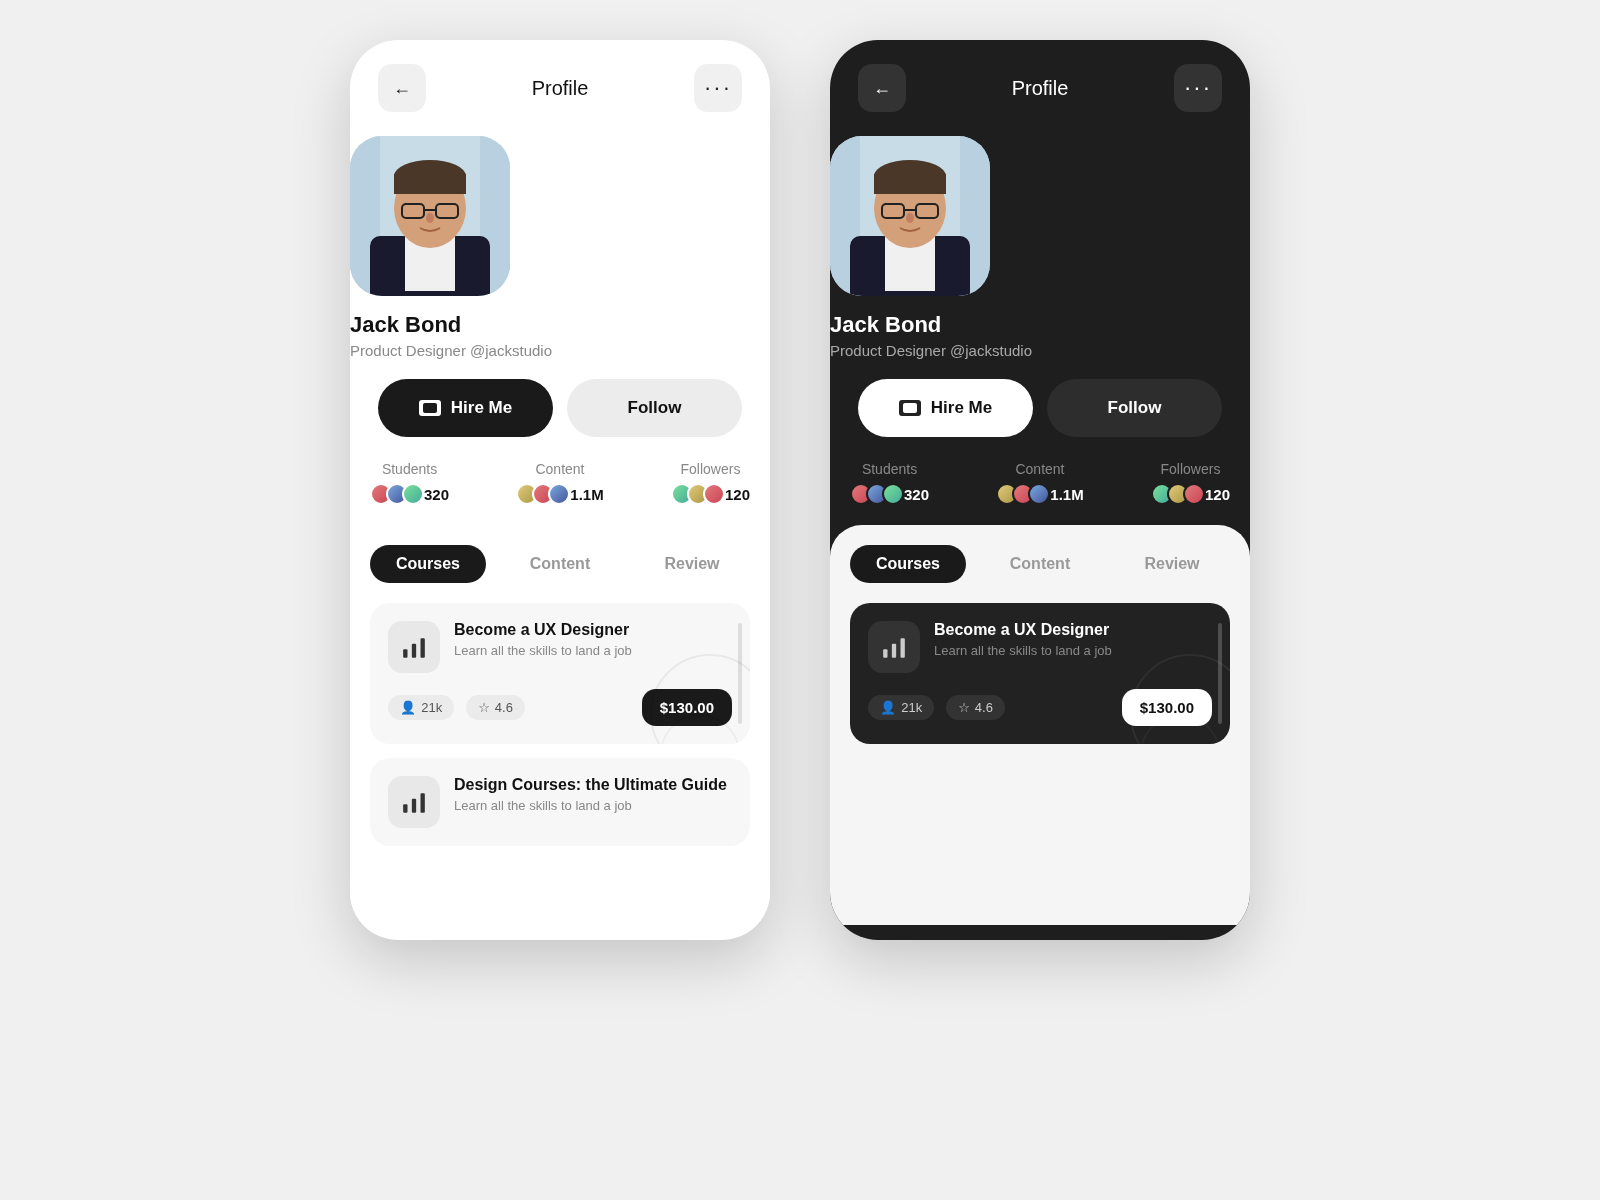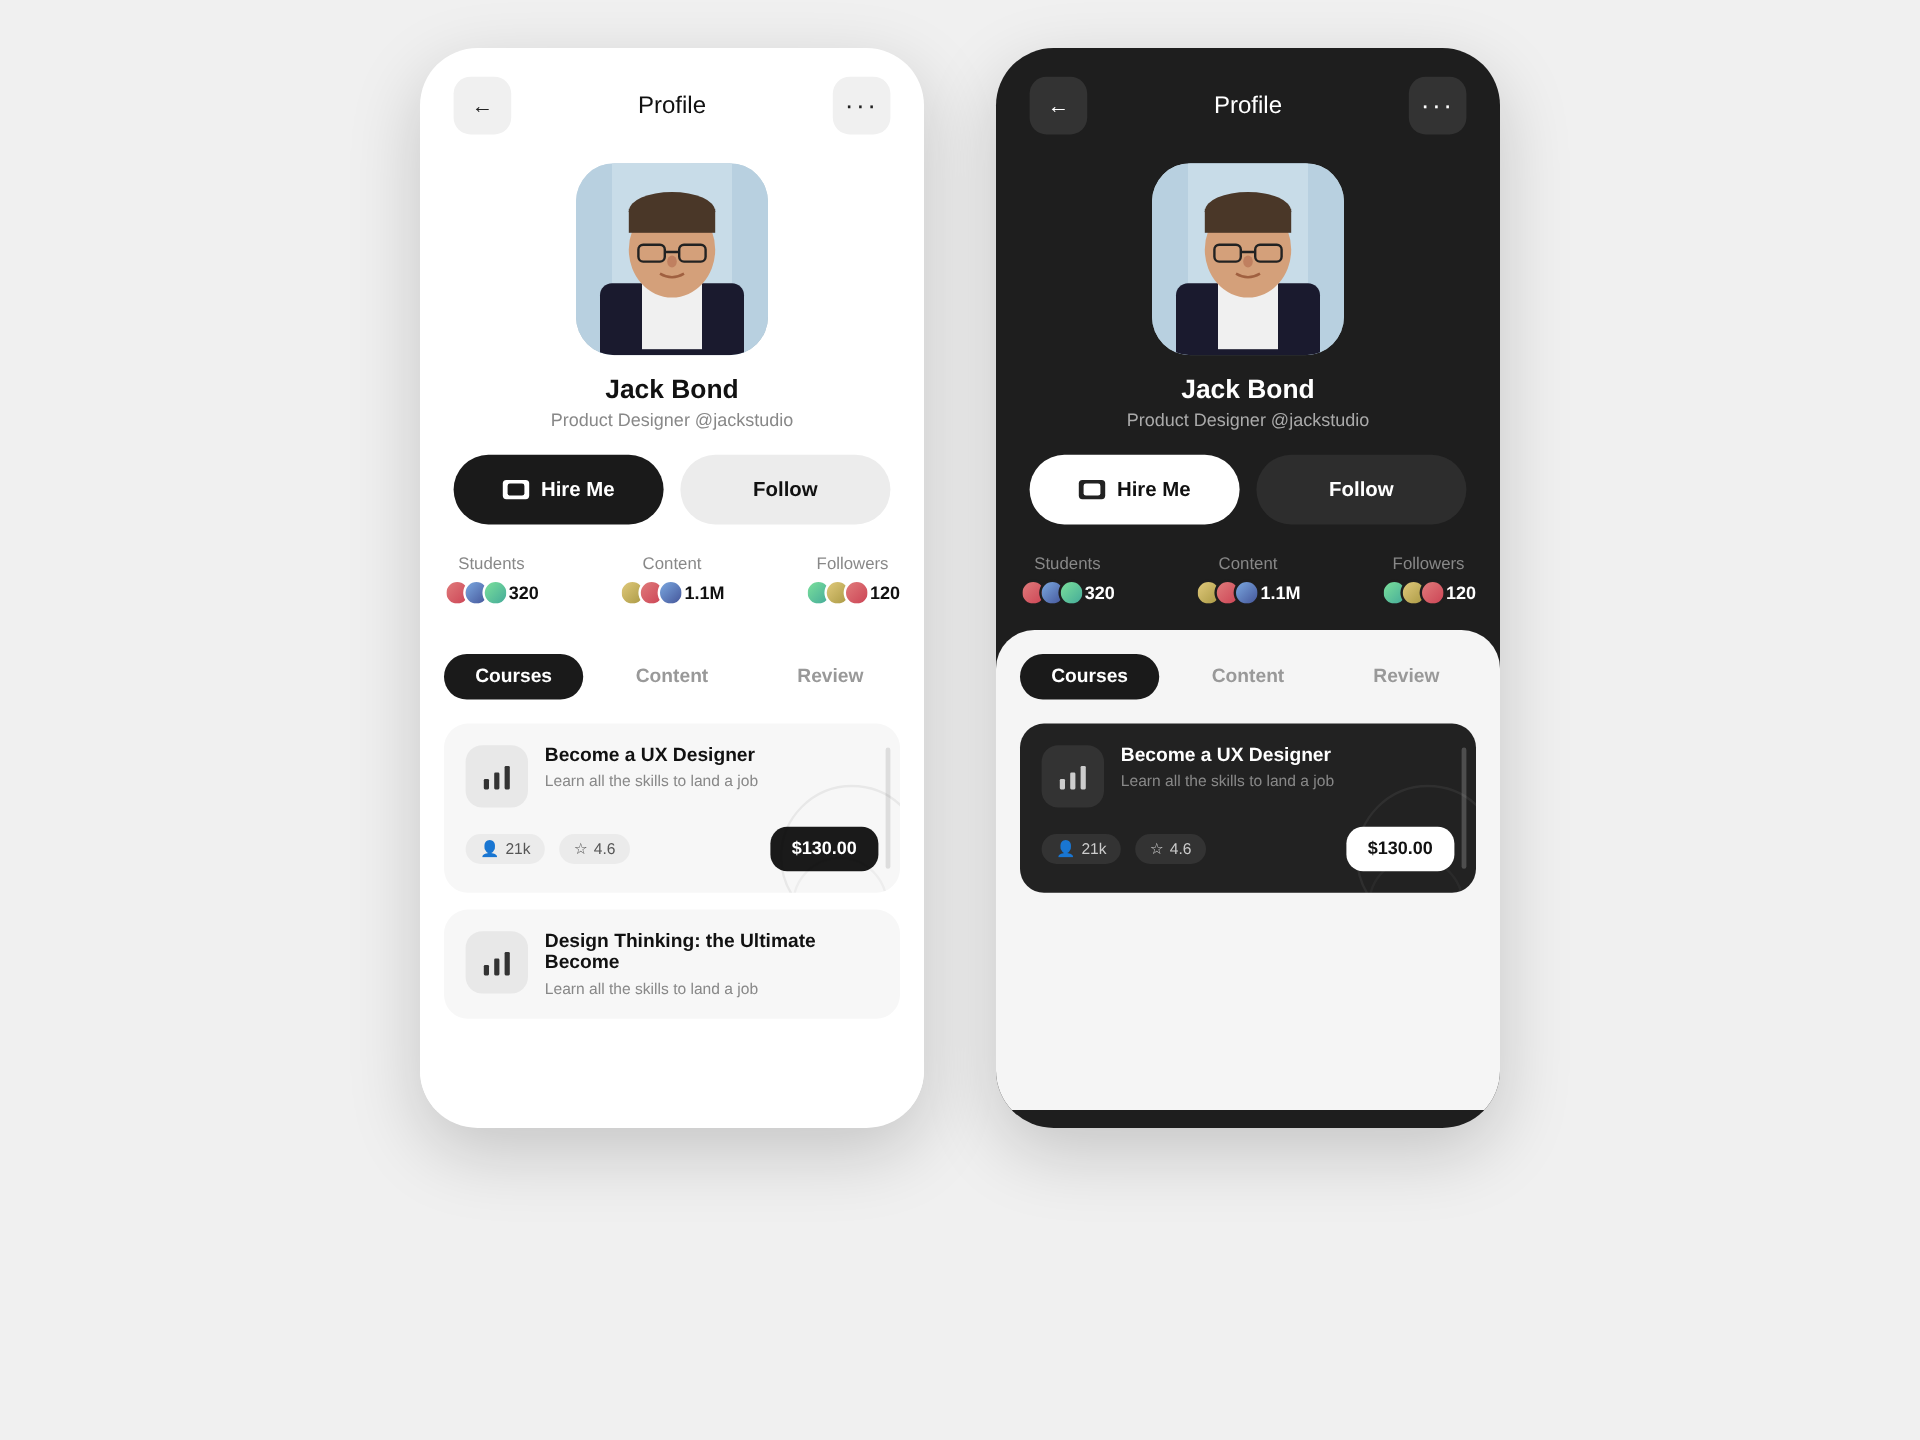--- a/index.html
+++ b/index.html
@@ -60,21 +60,20 @@
       font-weight: 400;
       font-size: 20px;
     }
     .phone.light .header-title { color: #111; }
     .phone.dark .header-title { color: #fff; }
 
     
     .avatar-section {
       display: flex;
       flex-direction: column;
-      align-items: center;
       padding: 8px 0 20px;
     }
     .avatar {
       width: 160px;
       height: 160px;
       border-radius: 32px;
       overflow: hidden;
       background: #ccc;
       display: flex;
       align-items: center;
@@ -518,21 +517,21 @@
     <div class="course-card">
       <div class="card-top">
         <div class="card-icon">
           <svg viewBox="0 0 24 24" xmlns="http://www.w3.org/2000/svg">
             <rect x="2" y="14" width="4" height="8" rx="1"></rect>
             <rect x="10" y="9" width="4" height="13" rx="1"></rect>
             <rect x="18" y="4" width="4" height="18" rx="1"></rect>
           </svg>
         </div>
         <div class="card-text">
-          <div class="card-title">Design Thinking: the Ultimate Become</div>
+          <div class="card-title">Design Courses: the Ultimate Guide</div>
           <div class="card-subtitle">Learn all the skills to land a job</div>
         </div>
       </div>
     </div>
   </div>
 </div>
 
 <div class="phone dark">
 
   <div class="header">

